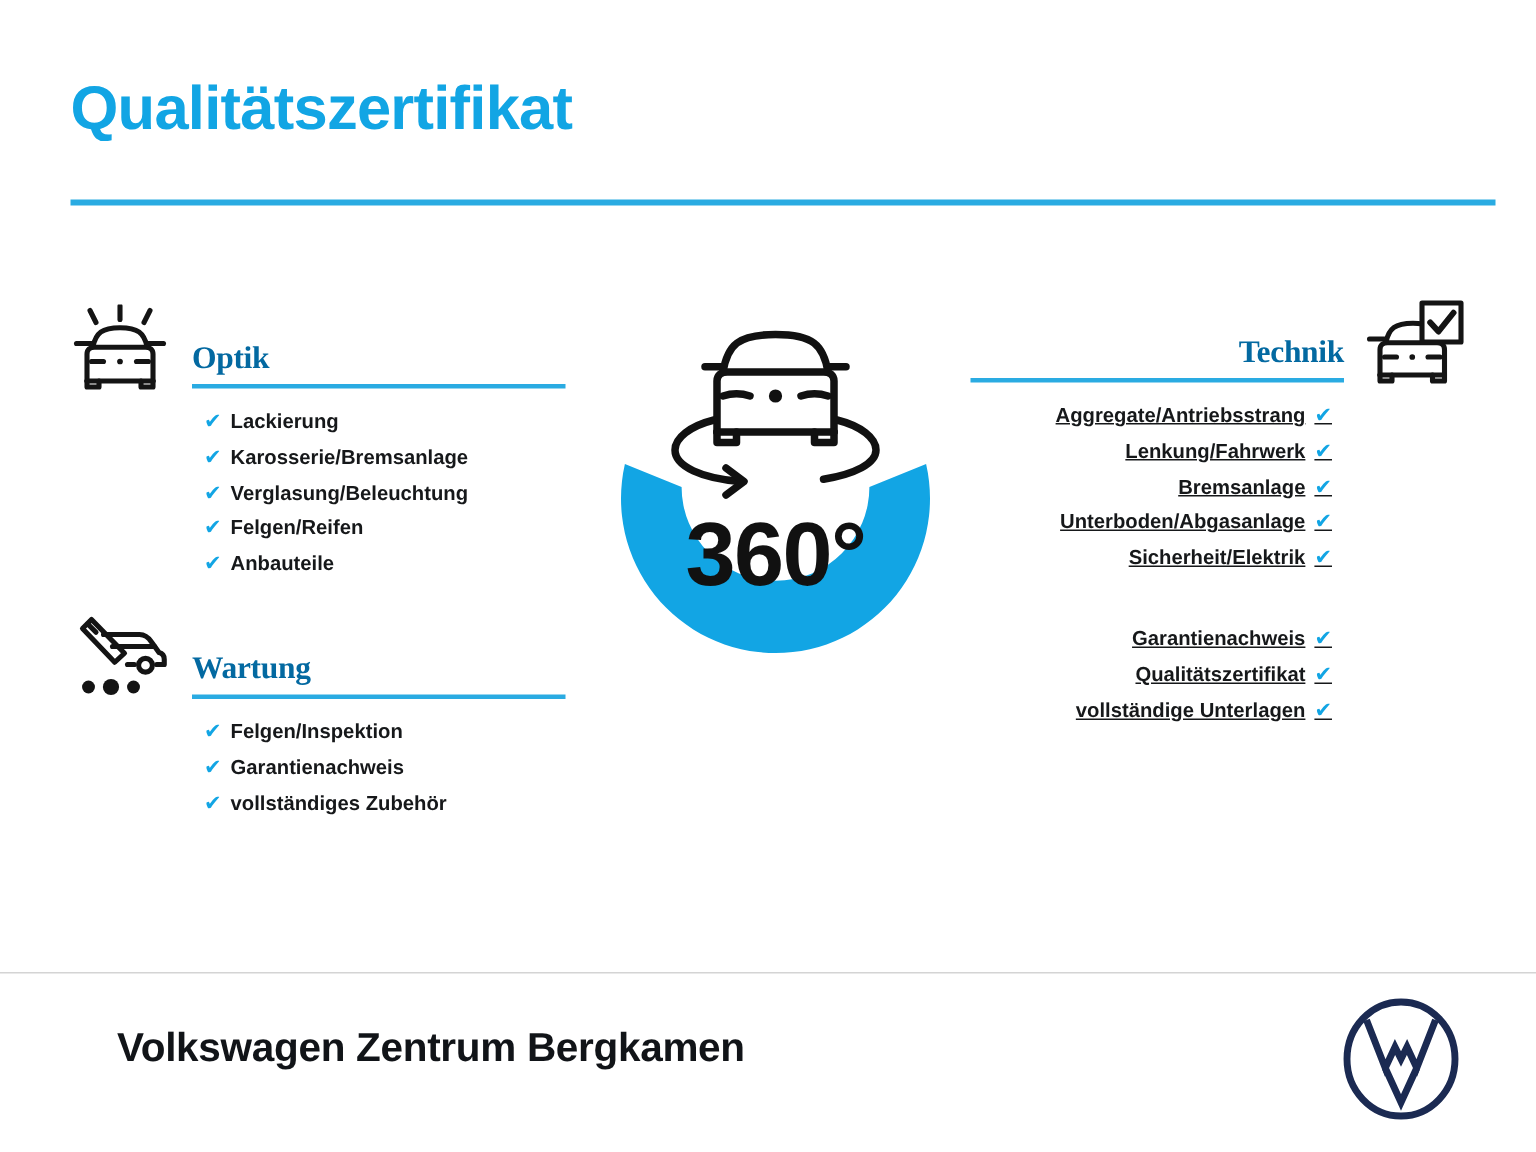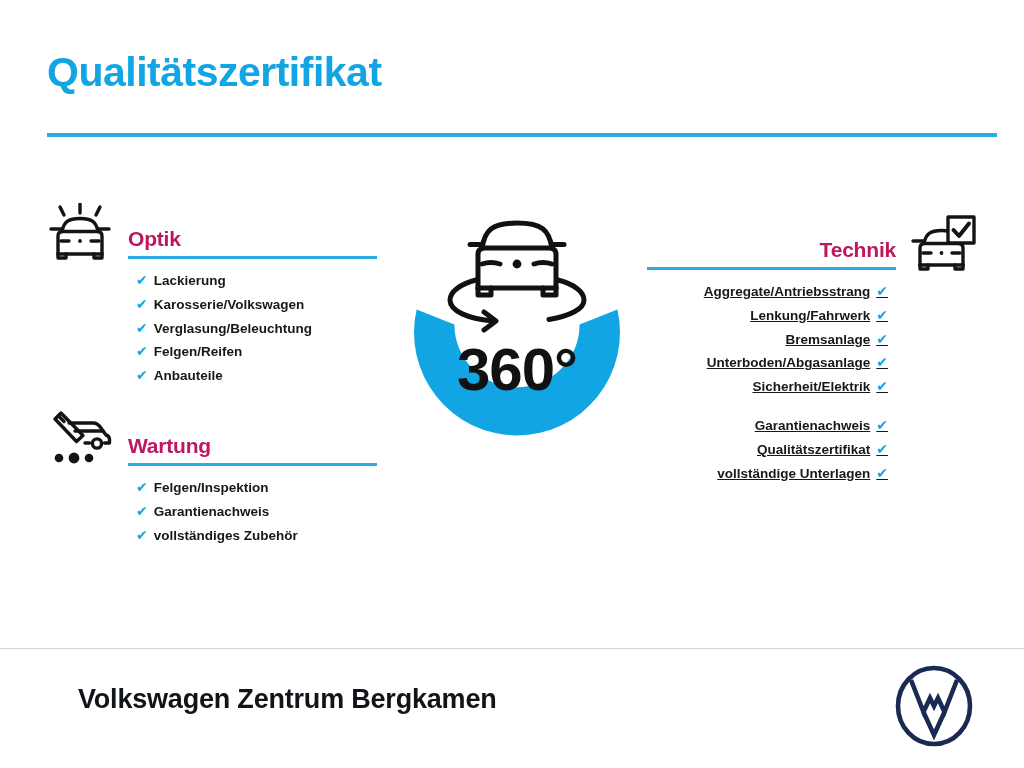--- a/index.html
+++ b/index.html
@@ -50,35 +50,36 @@
   
   .col {
     position: absolute;
     width: 380px;
   }
   .col-left  { left: 47px; }
   .col-right { left: 597px; }
 
   .sect-optik    { top: 205px; }
   .sect-wartung  { top: 412px; }
-  .sect-technik  { top: 216px; text-align: right; }
+  .sect-technik  { top: 201px; text-align: right; }
   .sect-garantie { top: 412px; }
 
   .sect-head {
     position: relative;
     height: 62px;
   }
   .sect-title {
     position: absolute;
     bottom: 16px;
     font-size: 21px;
     font-weight: bold;
-    color: #be185d;
+    color: #0369a1;
     letter-spacing: -0.2px;
     white-space: nowrap;
+    font-family: Liberation Serif, serif;
   }
   .col-left .sect-title  { left: 81px; }
   .col-right .sect-title { right: 81px; }
 
   .sect-rule {
     position: absolute;
     bottom: 8px;
     height: 3px;
     width: 249px;
     background: #2aabe2;
@@ -202,21 +203,21 @@
       <div class="sect-title">Optik</div>
       <div class="sect-rule"></div>
     </div>
     <ul class="check-list">
       <li class="check-item">
         <span class="tick">✔</span>
         <span>Lackierung</span>
       </li>
       <li class="check-item">
         <span class="tick">✔</span>
-        <span>Karosserie/Volkswagen</span>
+        <span>Karosserie/Bremsanlage</span>
       </li>
       <li class="check-item">
         <span class="tick">✔</span>
         <span>Verglasung/Beleuchtung</span>
       </li>
       <li class="check-item">
         <span class="tick">✔</span>
         <span>Felgen/Reifen</span>
       </li>
       <li class="check-item">

